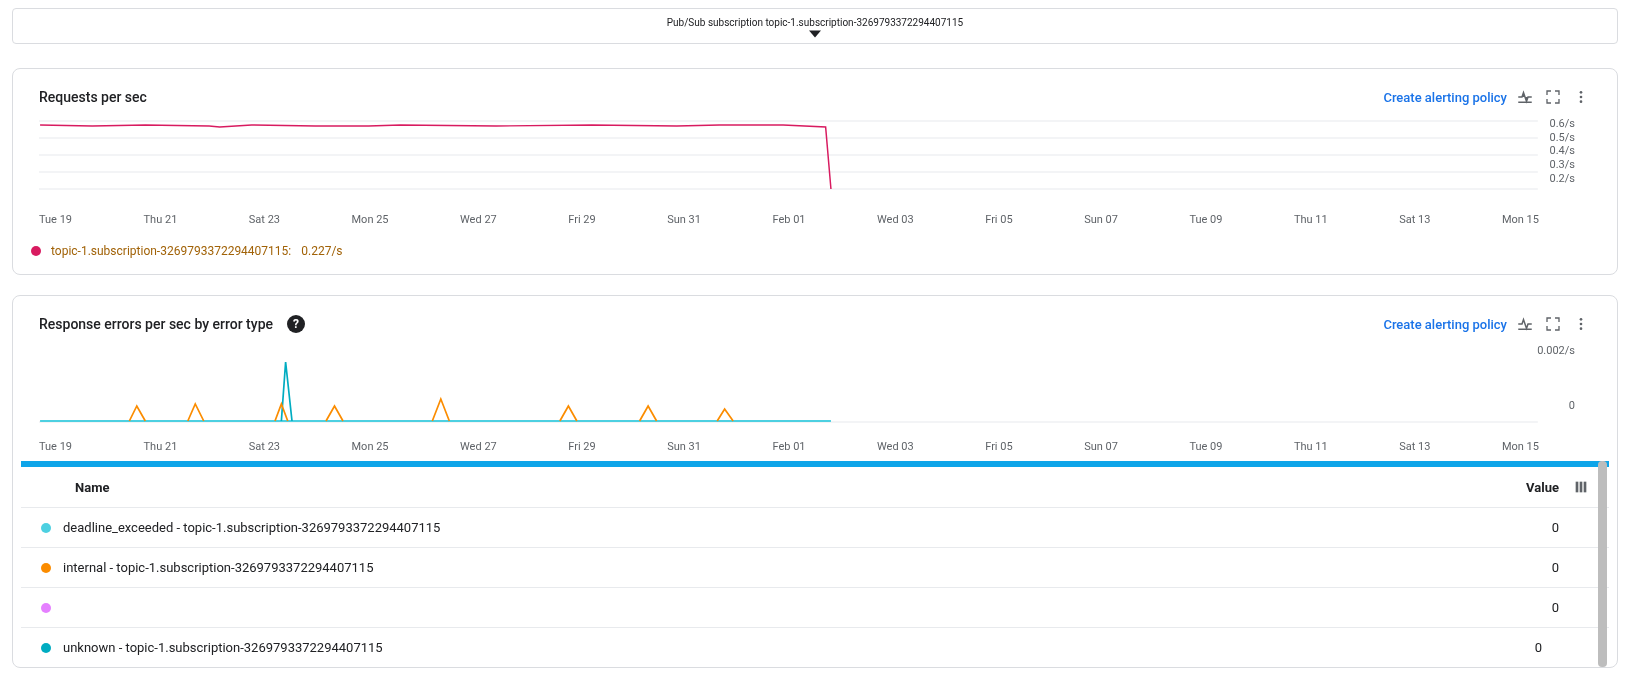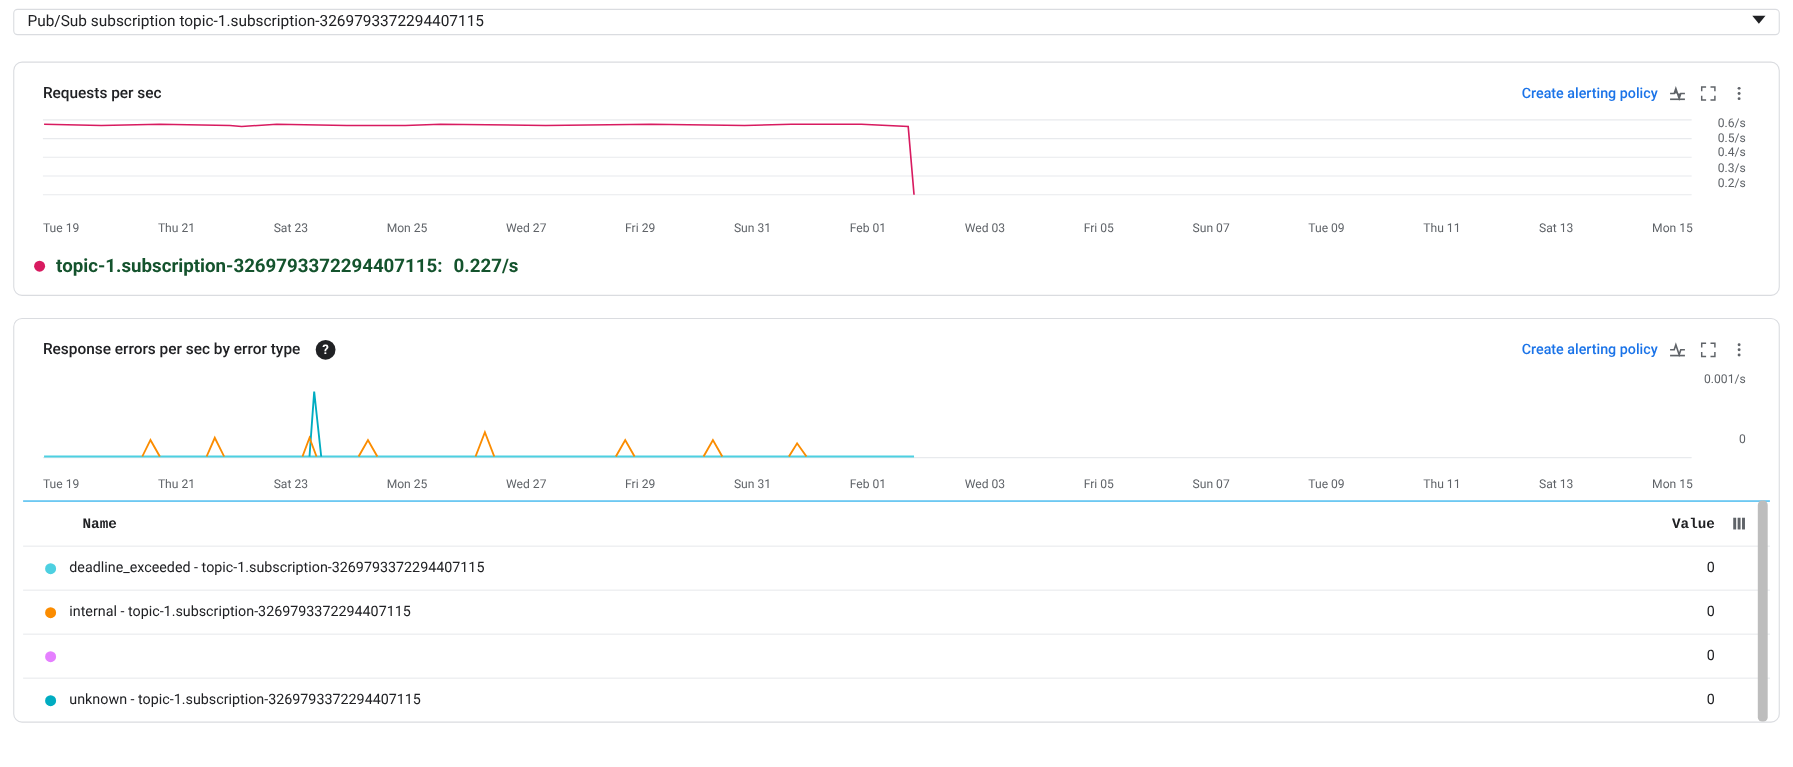--- a/index.html
+++ b/index.html
@@ -11,24 +11,25 @@
     padding: 8px 12px;
   }
   .dropdown-bar {
     width: 100%;
     border: 1px solid #dadce0;
     border-radius: 4px;
     padding: 8px 12px;
     display: flex;
     justify-content: space-between;
     align-items: center;
-    font-size: 14px;
-    height: 24px;
+    font-size: 10px;
+    height: 36px;
     cursor: pointer;
     margin-bottom: 24px;
+    flex-direction: column;
   }
   .card {
     border: 1px solid #dadce0;
     border-radius: 8px;
     margin-bottom: 20px;
     padding: 18px 8px 14px 8px;
     position: relative;
   }
   .card-header {
     display: flex;
@@ -82,21 +83,21 @@
   }
   .chart-area.tall { height: 90px; }
   .chart-svg {
     position: absolute;
     inset: 0;
     width: 100%;
     height: 100%;
   }
   .y-ticks {
     position: absolute;
-    right: 4px;
+    right: 16px;
     top: 0;
     height: 75%;
     width: 50px;
     display: flex;
     flex-direction: column;
     justify-content: space-between;
     font-size: 11px;
     color: #5f6368;
     text-align: right;
     pointer-events: none;
@@ -108,40 +109,39 @@
     justify-content: space-between;
     font-size: 11px;
     color: #5f6368;
     margin: 6px 70px 0 18px;
   }
   .legend-row {
     display: flex;
     align-items: center;
     gap: 10px;
     padding: 18px 10px 2px 10px;
-    font-size: 17px;
-    color: #14532d;
-    font-weight: bold;
+    font-size: 12px;
+    color: #a16207;
   }
   .dot {
     width: 10px; height: 10px;
     border-radius: 50%;
     flex-shrink: 0;
   }
   .legend-table {
     margin-top: 8px;
   }
   .legend-header, .legend-body-row {
     display: flex;
     align-items: center;
     padding: 12px 20px;
     border-bottom: 1px solid #e8eaed;
     font-size: 13px;
   }
-  .legend-header { font-weight: 700; border-top: 1px solid #0ea5e9; font-family: Liberation Mono, monospace; }
+  .legend-header { font-weight: 700; border-top: 6px solid #0ea5e9; }
   .col-name { flex: 1; display:flex; align-items:center; gap: 12px; text-align: right; }
   .col-name-header { flex: 1; padding-left: 34px; }
   .col-value { width: 60px; text-align: right; }
   .col-opts { width: 30px; text-align:right; color:#5f6368; display:flex; justify-content:flex-end; }
   .scrollbar {
     position: absolute;
     right: 2px;
     width: 9px;
     background: #bdbdbd;
     border-radius: 4px;
@@ -277,21 +277,21 @@
         <path d="M140 77 L147 60 L155 77"></path>
         <path d="M222 77 L228 60 L234 77"></path>
         <path d="M270 77 L278 62 L286 77"></path>
         <path d="M370 77 L378 55 L386 77"></path>
         <path d="M490 77 L498 62 L506 77"></path>
         <path d="M565 77 L573 62 L581 77"></path>
         <path d="M638 77 L645 65 L653 77"></path>
       </g>
     </svg>
     <div class="y-ticks single">
-      <span>0.001/s</span>
+      <span>0.002/s</span>
       <span class="ybot">0</span>
     </div>
   </div>
   <div class="x-axis">
     <span>Tue 19</span>
       <span>Thu 21</span>
       <span>Sat 23</span>
       <span>Mon 25</span>
       <span>Wed 27</span>
       <span>Fri 29</span>
@@ -335,21 +335,21 @@
       <div class="col-value">0</div>
       <div class="col-opts"></div>
     </div>
     <div class="legend-body-row">
       <div class="col-name">
         <span class="dot" style="background:#e580ff"></span>
       </div>
       <div class="col-value">0</div>
       <div class="col-opts"></div>
     </div>
-    <div class="legend-body-row" style="border-bottom:none;">
+    <div class="legend-body-row" style="border-bottom:none;gap:17px;">
       <div class="col-name">
         <span class="dot" style="background:#00acc1"></span>
         <span>unknown - topic-1.subscription-3269793372294407115</span>
       </div>
       <div class="col-value">0</div>
       <div class="col-opts"></div>
     </div>
     <div class="scrollbar" style="top:0; height:100%;"></div>
   </div>
 </div>

